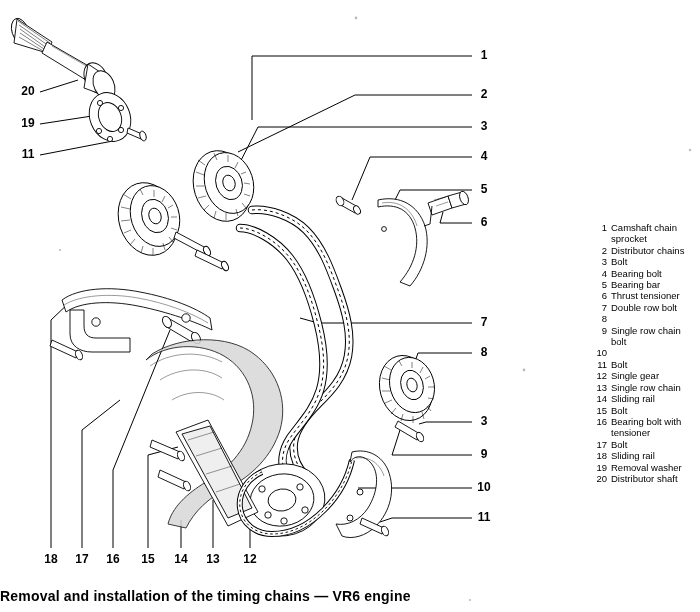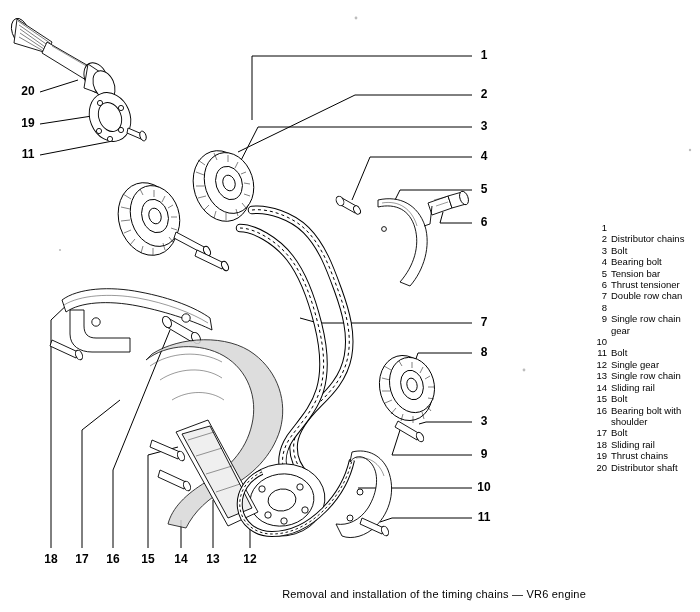--- a/index.html
+++ b/index.html
@@ -47,23 +47,23 @@
     padding-right: 4px;
   }
   .legend-label {
     flex: 1 1 auto;
   }
   .caption {
     position: absolute;
     left: 0;
     top: 588px;
     width: 586px;
-    text-align: right;
-    font-size: 11px;
-    font-weight: normal;
+    text-align: left;
+    font-size: 14px;
+    font-weight: bold;
     color: #000;
     letter-spacing: 0.2px;
   }
   .calloutnum {
     position: absolute;
     font-size: 12px;
     font-weight: bold;
     color: #000;
     text-align: center;
   }
@@ -394,51 +394,52 @@
       <div class="calloutnum" style="left: 103px; top: 552px; width: 20px;">16</div>
       <div class="calloutnum" style="left: 138px; top: 552px; width: 20px;">15</div>
       <div class="calloutnum" style="left: 171px; top: 552px; width: 20px;">14</div>
       <div class="calloutnum" style="left: 203px; top: 552px; width: 20px;">13</div>
       <div class="calloutnum" style="left: 240px; top: 552px; width: 20px;">12</div>
     </div>
 
   <div class="legend" id="legend">
       <div class="legend-row">
         <div class="legend-num">1</div>
+        <div class="legend-label">Camshaft chain sprocket</div>
       </div>
       <div class="legend-row">
         <div class="legend-num">2</div>
         <div class="legend-label">Distributor chains</div>
       </div>
       <div class="legend-row">
         <div class="legend-num">3</div>
         <div class="legend-label">Bolt</div>
       </div>
       <div class="legend-row">
         <div class="legend-num">4</div>
         <div class="legend-label">Bearing bolt</div>
       </div>
       <div class="legend-row">
         <div class="legend-num">5</div>
-        <div class="legend-label">Tension bar</div>
+        <div class="legend-label">Bearing bar</div>
       </div>
       <div class="legend-row">
         <div class="legend-num">6</div>
         <div class="legend-label">Thrust tensioner</div>
       </div>
       <div class="legend-row">
         <div class="legend-num">7</div>
-        <div class="legend-label">Double row chan</div>
+        <div class="legend-label">Double row bolt</div>
       </div>
       <div class="legend-row">
         <div class="legend-num">8</div>
       </div>
       <div class="legend-row">
         <div class="legend-num">9</div>
-        <div class="legend-label">Single row chain gear</div>
+        <div class="legend-label">Single row chain bolt</div>
       </div>
       <div class="legend-row">
         <div class="legend-num">10</div>
       </div>
       <div class="legend-row">
         <div class="legend-num">11</div>
         <div class="legend-label">Bolt</div>
       </div>
       <div class="legend-row">
         <div class="legend-num">12</div>
@@ -451,33 +452,33 @@
       <div class="legend-row">
         <div class="legend-num">14</div>
         <div class="legend-label">Sliding rail</div>
       </div>
       <div class="legend-row">
         <div class="legend-num">15</div>
         <div class="legend-label">Bolt</div>
       </div>
       <div class="legend-row">
         <div class="legend-num">16</div>
-        <div class="legend-label">Bearing bolt with shoulder</div>
+        <div class="legend-label">Bearing bolt with tensioner</div>
       </div>
       <div class="legend-row">
         <div class="legend-num">17</div>
         <div class="legend-label">Bolt</div>
       </div>
       <div class="legend-row">
         <div class="legend-num">18</div>
         <div class="legend-label">Sliding rail</div>
       </div>
       <div class="legend-row">
         <div class="legend-num">19</div>
-        <div class="legend-label">Thrust chains</div>
+        <div class="legend-label">Removal washer</div>
       </div>
       <div class="legend-row">
         <div class="legend-num">20</div>
         <div class="legend-label">Distributor shaft</div>
       </div>
     </div>
 
   <div class="caption">Removal and installation of the timing chains — VR6 engine</div>
 
 </div>

